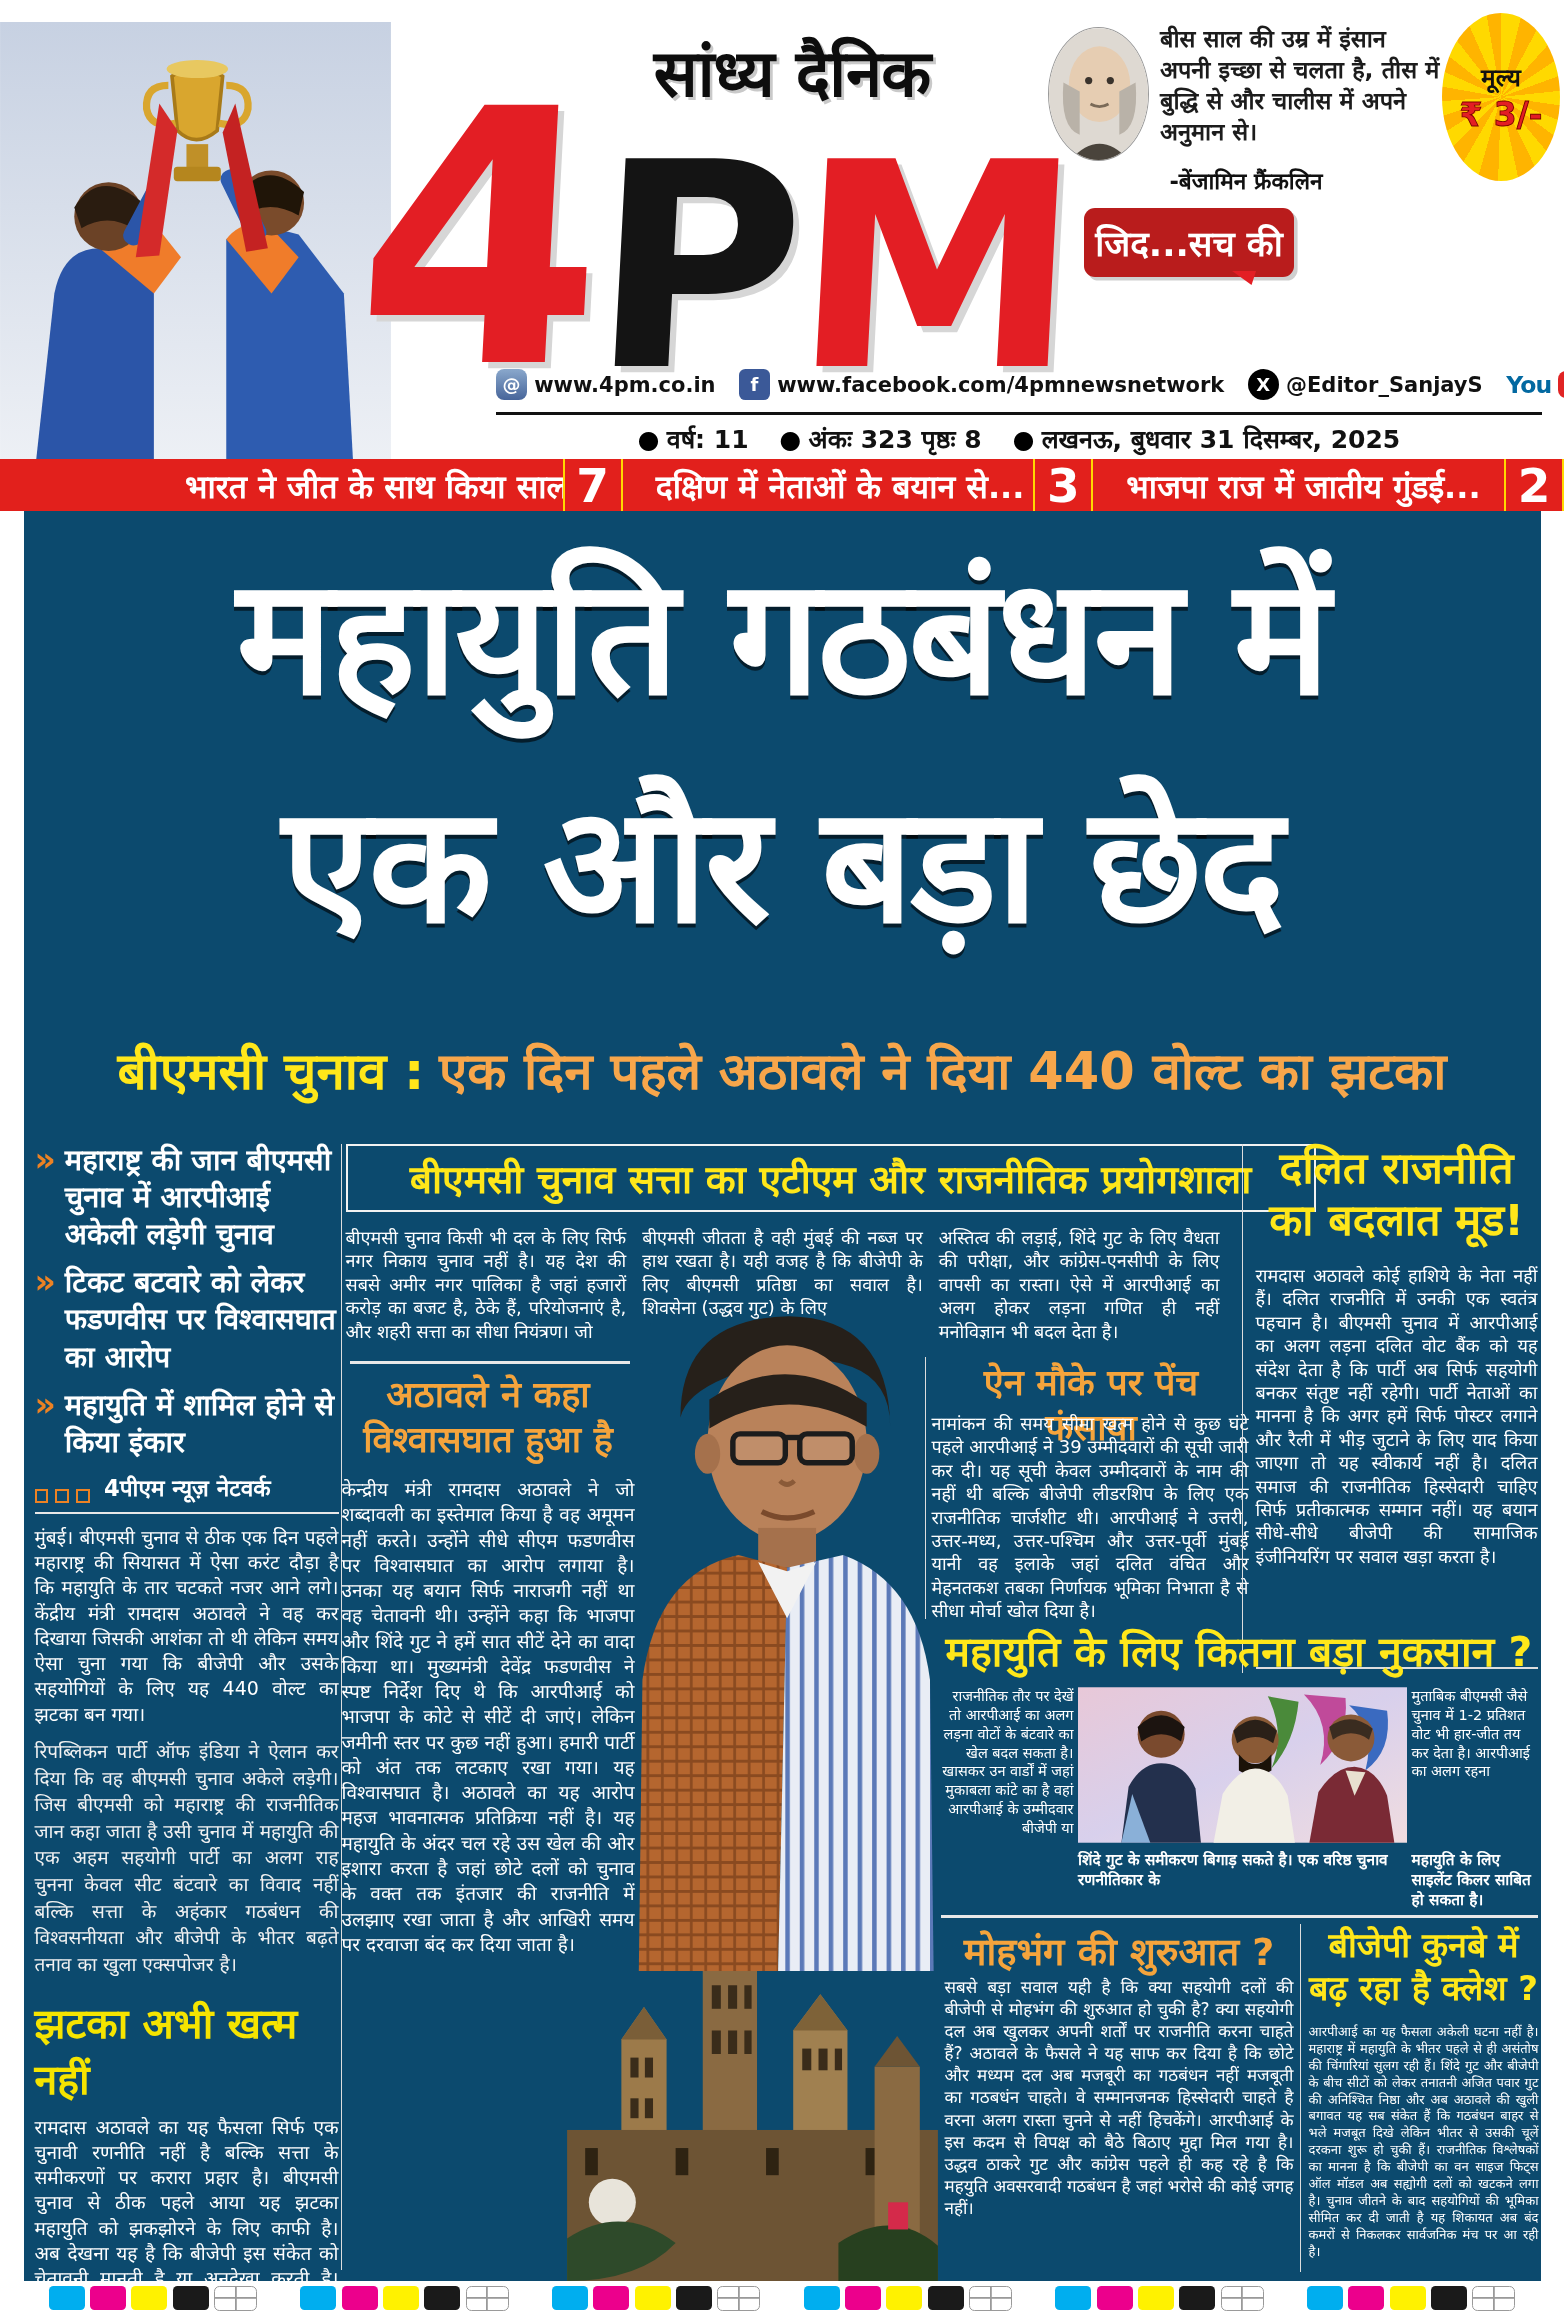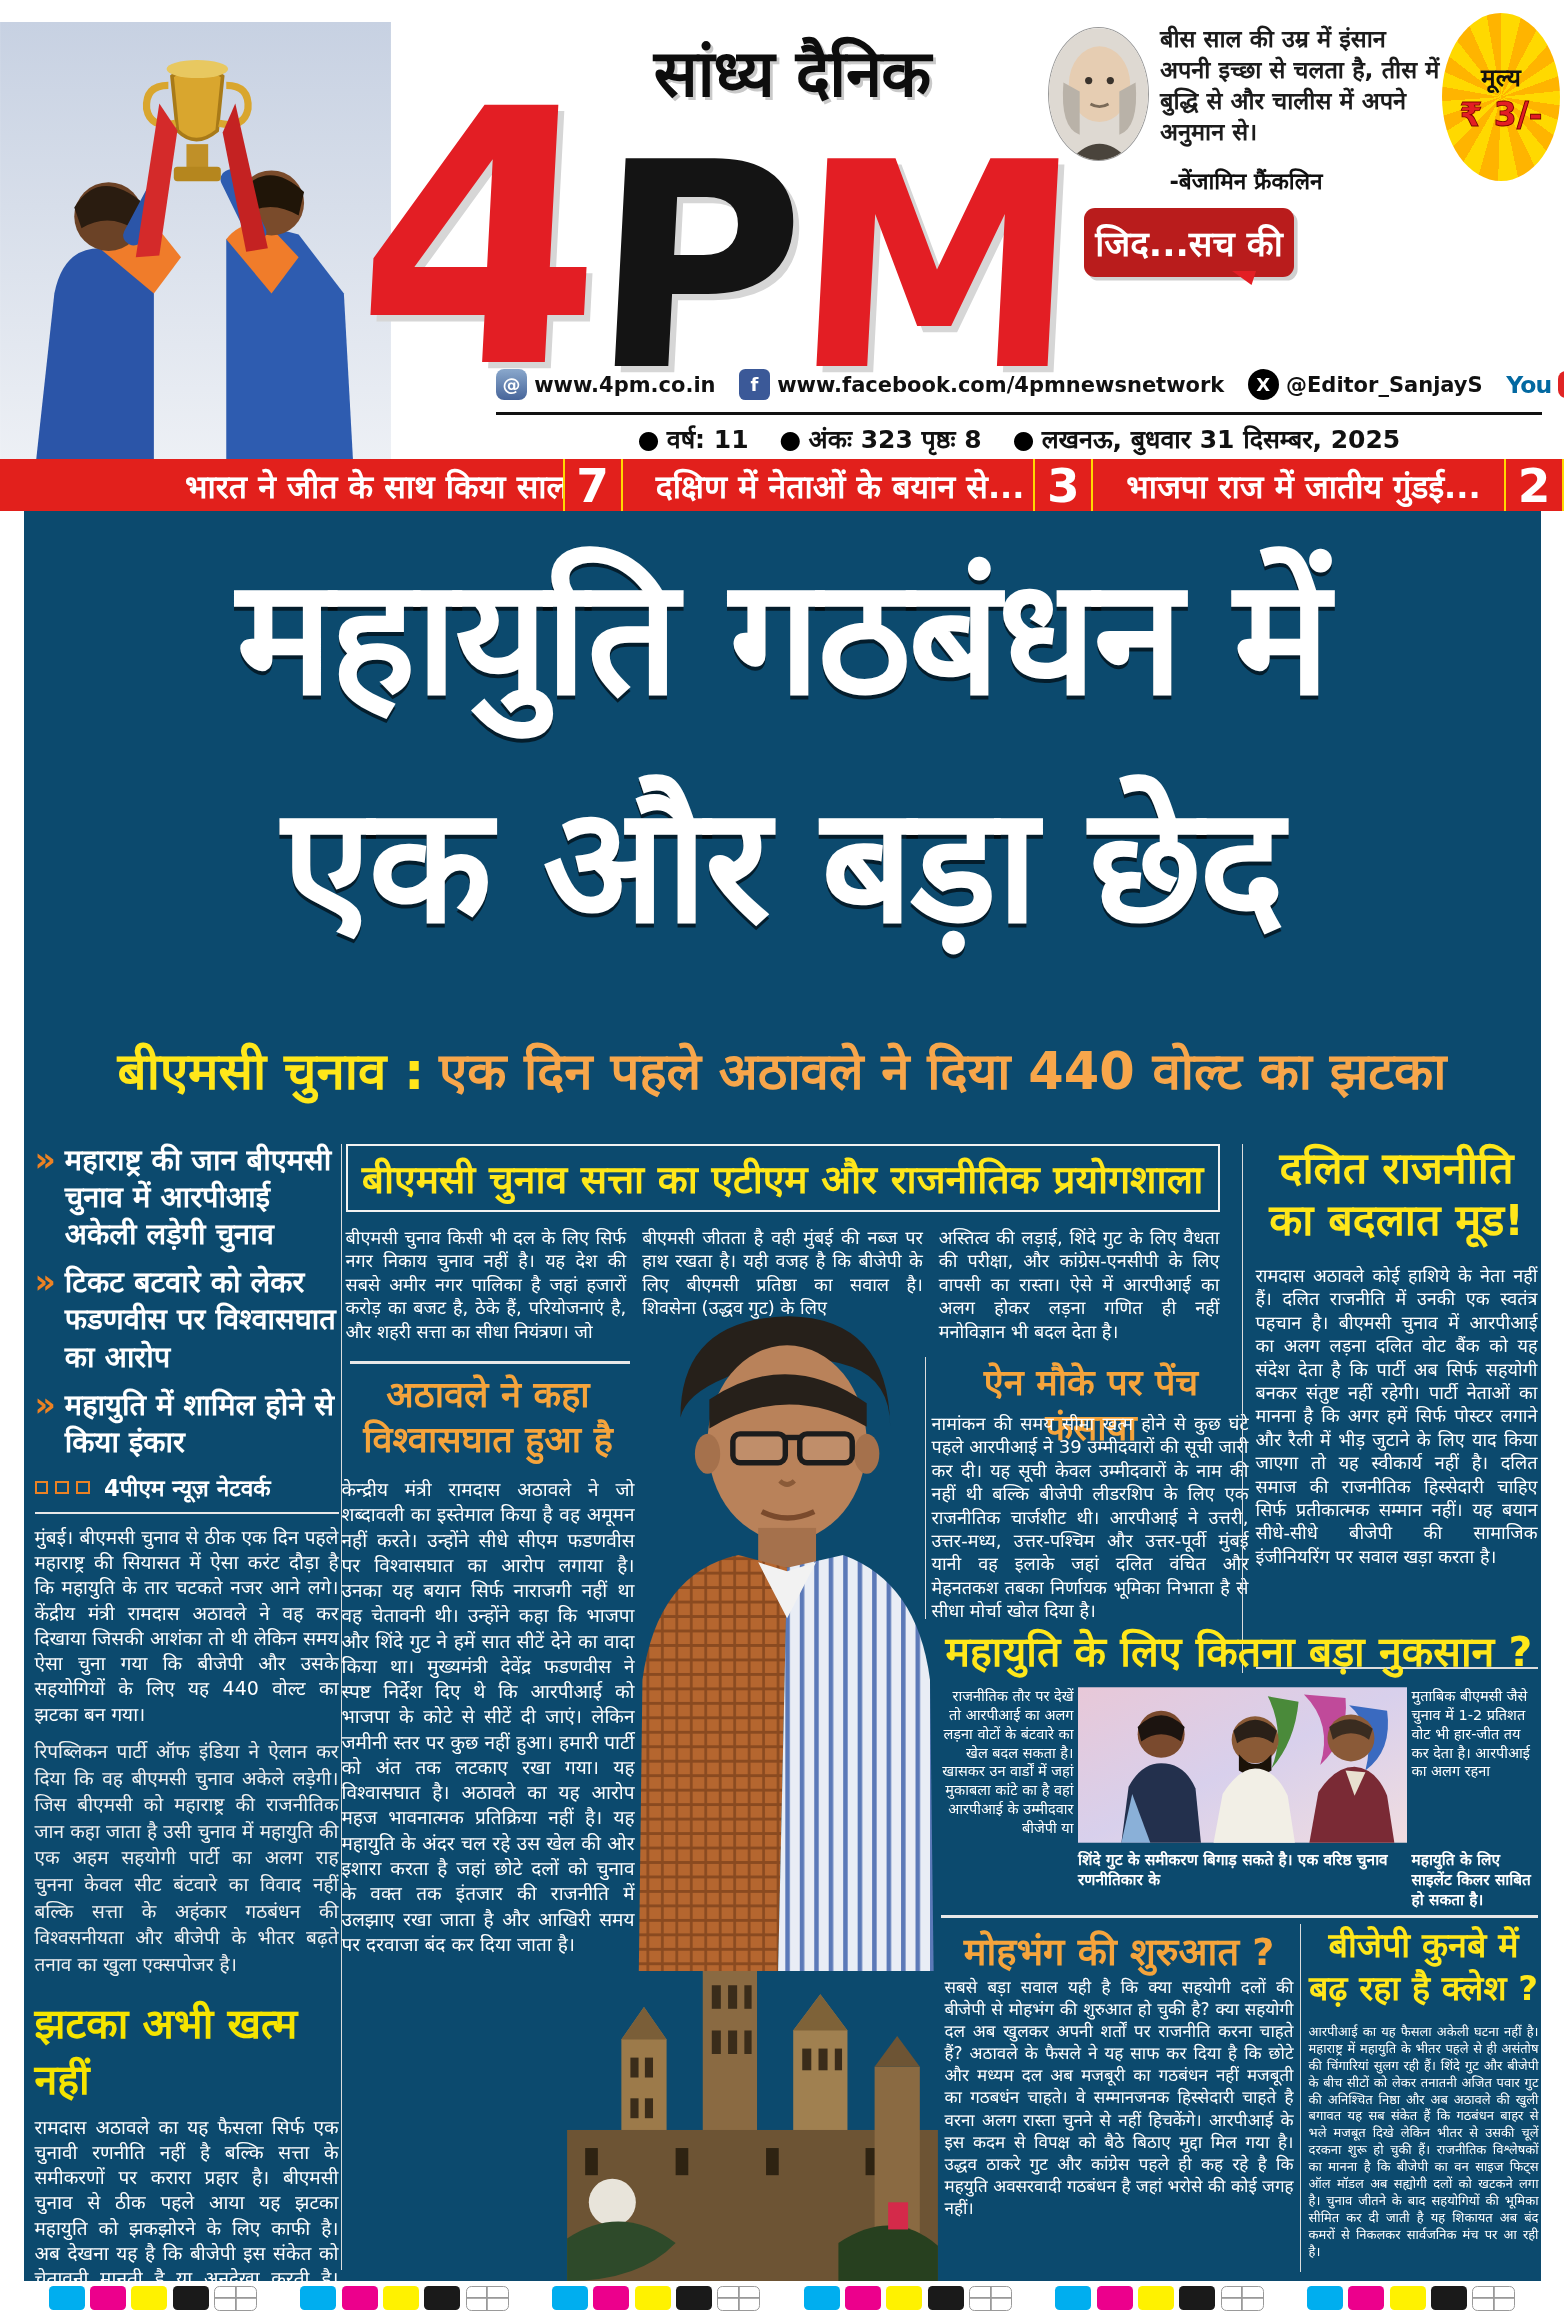--- a/index.html
+++ b/index.html
@@ -70,30 +70,30 @@
                    text-shadow:0 3.6px 0 rgba(0,0,0,.6); }
   .kicker { position:absolute; left:0; top:523px; width:100%; text-align:center; font-size:51px; font-weight:900; }
   .kicker-label { color:#ffe71a; margin-right:14.5px; }
   .kicker-text { color:#f7a64b; }
 
   
   .leftcol { position:absolute; left:11px; top:631px; width:304px; }
   .bullet { display:flex; gap:9px; margin-bottom:11px; }
   .bullet .mark { color:#ec8224; font-size:33px; font-weight:900; line-height:1.1; }
   .bullet .txt { color:#fff; font-size:29px; font-weight:800; line-height:1.28; }
-  .byline { display:flex; align-items:center; gap:7.2px; margin:5.4px 0 9px; }
+  .byline { display:flex; align-items:flex-end; gap:7.2px; margin:5.4px 0 9px; }
   .byline .sq { width:13.6px; height:13.6px; border:2.7px solid #ec8224; }
   .byline .txt { color:#fff; font-size:22.6px; font-weight:800; margin-left:7.2px; }
   .lrule { border-top:2.7px solid #e8e8e8; margin:3.6px 0 11px; }
   .body-a { color:#fff; font-size:19px; line-height:1.33; text-align:justify; }
   .body-b { color:#f2f2f2; font-size:19px; line-height:1.4; text-align:justify; margin-top:11px; }
   .left-subhead { color:#f5e400; font-size:41px; font-weight:900; margin:16.3px 0 9px; }
 
   
-  .c-head { position:absolute; left:322px; top:633px; width:874px; border:2.7px solid #f2f2f2;
+  .c-head { position:absolute; left:322px; top:633px; width:970px; border:2.7px solid #f2f2f2;
             padding:5.4px 7.2px; text-align:center; color:#ffe71a; font-size:39px; font-weight:900; }
   .c-cols { position:absolute; left:322px; top:715px; width:874px; display:flex; gap:16px; }
   .c-col { flex:1 1 0; color:#fff; font-size:18px; line-height:1.3; text-align:justify; }
   .rule-c1 { position:absolute; left:326px; top:850px; width:280px; height:2.7px; background:#e8e8e8; }
   .sec-head { color:#f5a43c; font-weight:900; text-align:center; line-height:1.25; }
   .ath-head { position:absolute; left:315px; top:861px; width:299px; font-size:36px; }
   .ath-body { position:absolute; left:318px; top:966px; width:293px; color:#fff; font-size:19px;
               line-height:1.33; text-align:justify; z-index:3; }
   .ath-photo { position:absolute; left:602px; top:780px; width:315px; height:680px; z-index:2; }
   .vrule { position:absolute; width:1.8px; background:#ddd; }

